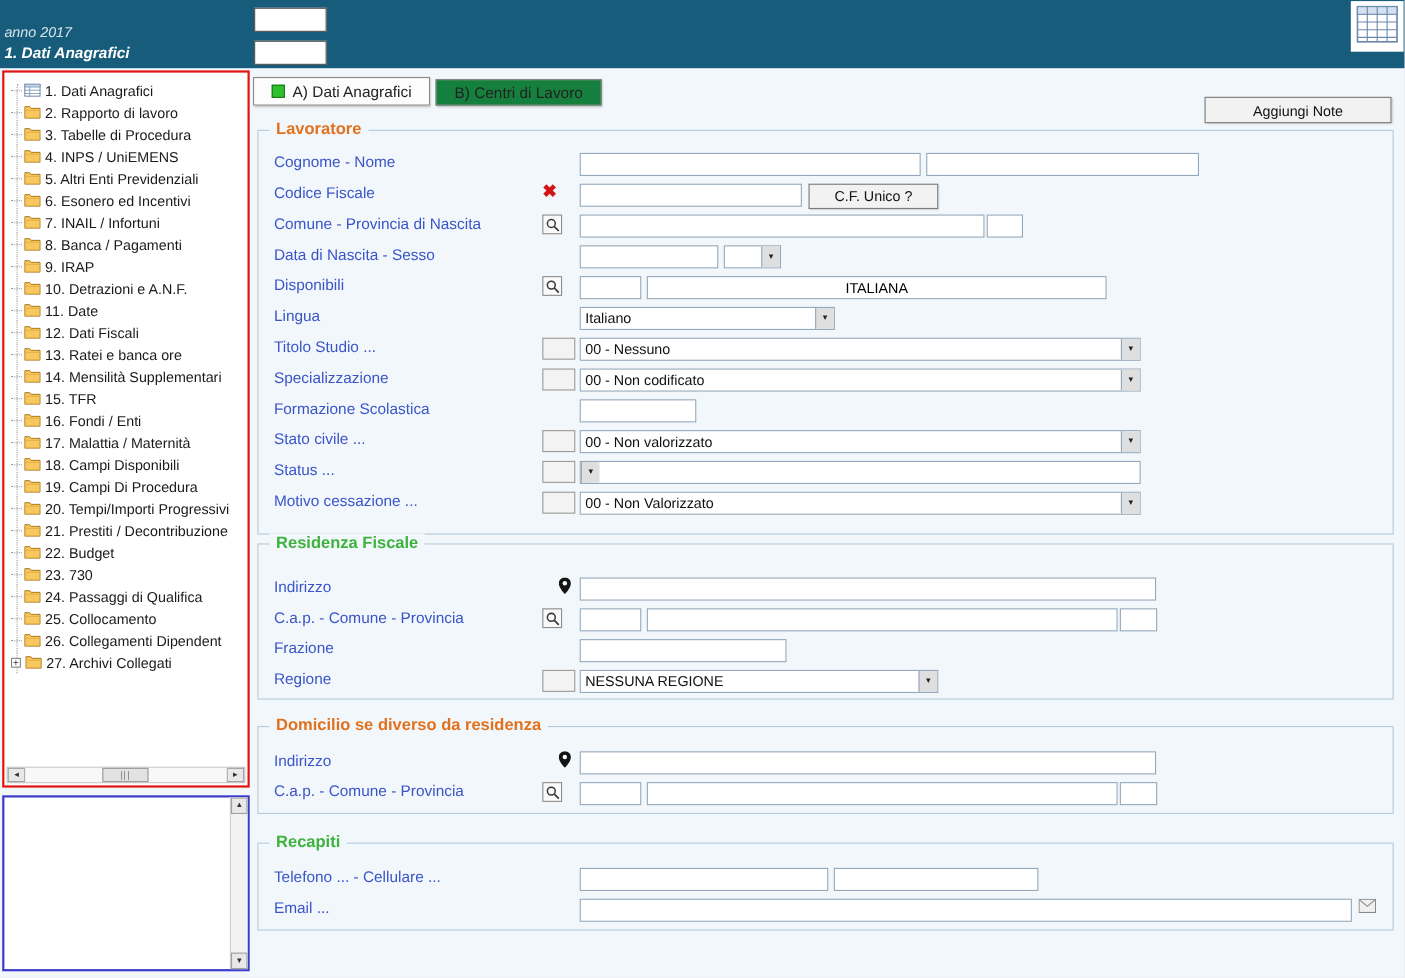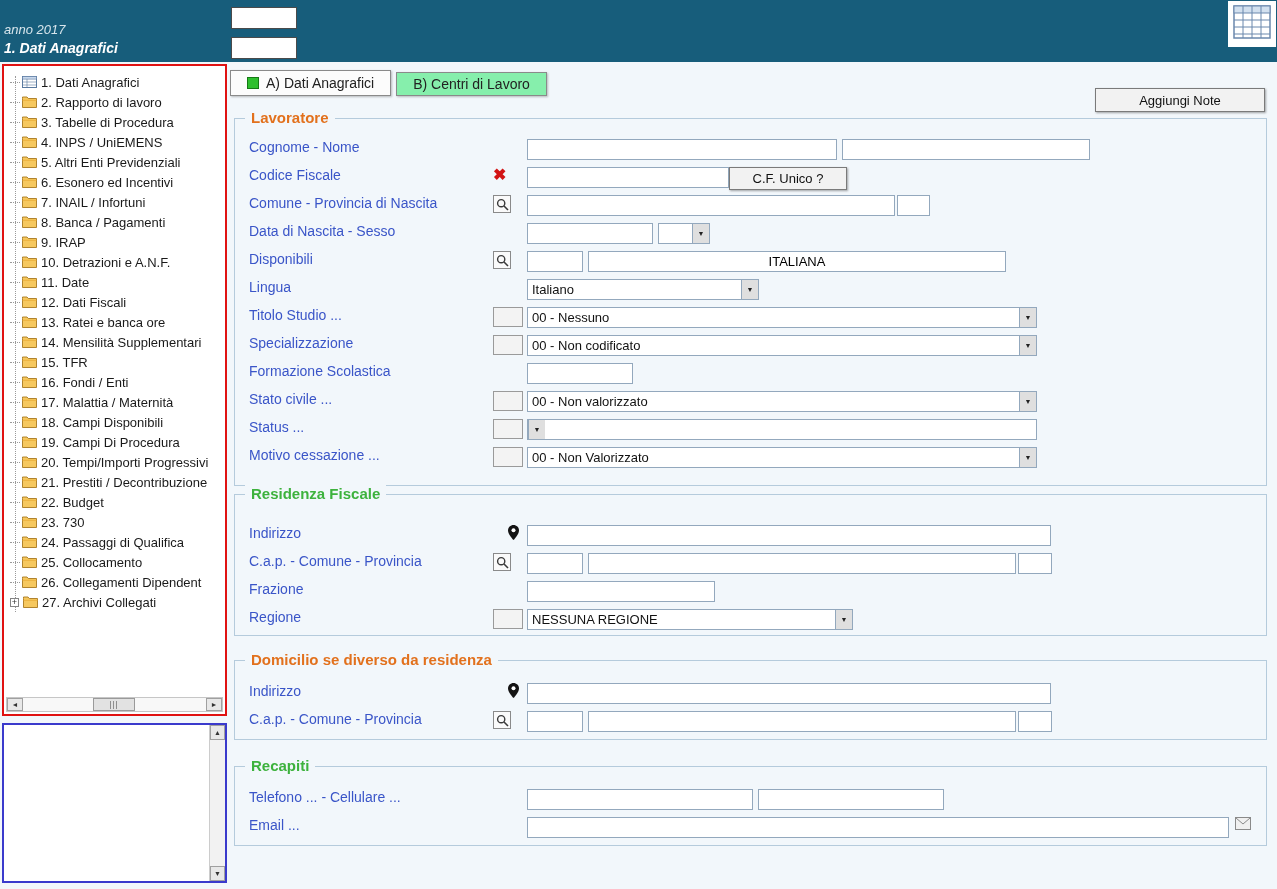--- a/index.html
+++ b/index.html
@@ -33,21 +33,21 @@
   .hs-grip { width:9px; height:8px; background:repeating-linear-gradient(90deg,#8f8f8f 0 1px,transparent 1px 3px); }
 
   
   .notes-panel { position:absolute; left:2px; top:723px; width:225px; height:160px; border:2px solid #3a3acc; background:#fff; }
   .vscroll { position:absolute; right:0; top:0; bottom:0; width:16px; background:#f2f2f2; border-left:1px solid #cccccc; display:flex; flex-direction:column; justify-content:space-between; }
   .vs-btn { height:15px; background:#e8e8e8; border:1px solid #a0a0a0; font-size:7px; display:flex; align-items:center; justify-content:center; color:#333; cursor:pointer; }
 
   
   .main { position:absolute; left:228px; top:62px; right:0; bottom:0; }
   .tabs { position:absolute; left:2px; top:8px; display:flex; align-items:flex-end; }
-  .tab { display:flex; align-items:center; gap:7px; padding:0 16px; height:26px; border:1px solid #8a8a8a; background:#86efac; font-size:14px; color:#222; cursor:pointer; box-shadow:1px 1px 2px rgba(0,0,0,.25); }
+  .tab { display:flex; align-items:center; gap:7px; padding:0 16px; height:26px; border:1px solid #8a8a8a; background:#15803d; font-size:14px; color:#222; cursor:pointer; box-shadow:1px 1px 2px rgba(0,0,0,.25); }
   .tab.active { background:#fcfcfc; }
   .tab + .tab { margin-left:5px; height:24px; }
   .green-sq { width:12px; height:12px; background:#2ebf2e; border:1px solid #157a15; flex-shrink:0; }
   .note-btn { position:absolute; right:12px; top:26px; width:170px; height:24px; background:#f2f2f2; border:1px solid #7a7a7a; box-shadow:1px 1px 2px rgba(0,0,0,.35); font-size:13px; color:#111; display:flex; align-items:center; justify-content:center; cursor:pointer; }
 
   .fs { position:absolute; left:6px; right:10px; border:1px solid #b5cbdc; }
   .legend { position:absolute; top:-10px; left:10px; background:#f2f7fb; padding:0 6px; font-size:15px; font-weight:bold; white-space:nowrap; }
   .legend.orange { color:#e2711d; }
   .legend.green { color:#3db23d; }
   .fs-lavoratore { top:56px;  height:368px; padding-top:20px; }
@@ -59,21 +59,21 @@
   .lbl { width:244px; flex-shrink:0; font-size:14px; color:#3a55c8; }
   .islot { width:34px; flex-shrink:0; display:flex; align-items:center; }
   .ti { height:21px; border:1px solid #93a8bd; background:#fff; font-size:13px; padding:0 3px; font-family:"Liberation Sans",sans-serif; }
   .ro { display:flex; align-items:center; justify-content:center; }
   .combo { height:21px; border:1px solid #93a8bd; background:#fff; display:flex; align-items:stretch; cursor:pointer;gap:22px; }
   .ctext { flex:1; font-size:13px; padding:2px 4px; white-space:nowrap; overflow:hidden; color:#111; }
   .carrow { width:17px; background:#dfdfdf; border-left:1px solid #93a8bd; display:flex; align-items:center; justify-content:center; font-size:7px; color:#222; flex-shrink:0; }
   .codebox { width:30px; height:20px; background:#f3f3f3; border:1px solid #9a9a9a; }
   .mag-btn { width:18px; height:18px; border:1px solid #8a8a8a; background:#fafafa; display:flex; align-items:center; justify-content:center; cursor:pointer; }
   .xicon { color:#d21414; font-size:16px; font-weight:bold; line-height:1; }
-  .cf-btn { width:118px; height:23px; background:#f2f2f2; border:1px solid #7a7a7a; box-shadow:1px 1px 2px rgba(0,0,0,.35); font-size:13px; color:#111; display:flex; align-items:center; justify-content:center; cursor:pointer; }
+  .cf-btn { margin-left:6px; width:118px; height:23px; background:#f2f2f2; border:1px solid #7a7a7a; box-shadow:1px 1px 2px rgba(0,0,0,.35); font-size:13px; color:#111; display:flex; align-items:center; justify-content:center; cursor:pointer; }
   .gap  { width:5px; flex-shrink:0; }
   .gap2 { width:2px; flex-shrink:0; }
   .email-icon { margin-left:6px; display:flex; cursor:pointer; }
 </style>
 </head>
 <body>
 
 <div class="screen">
 
   <div class="hdr">

